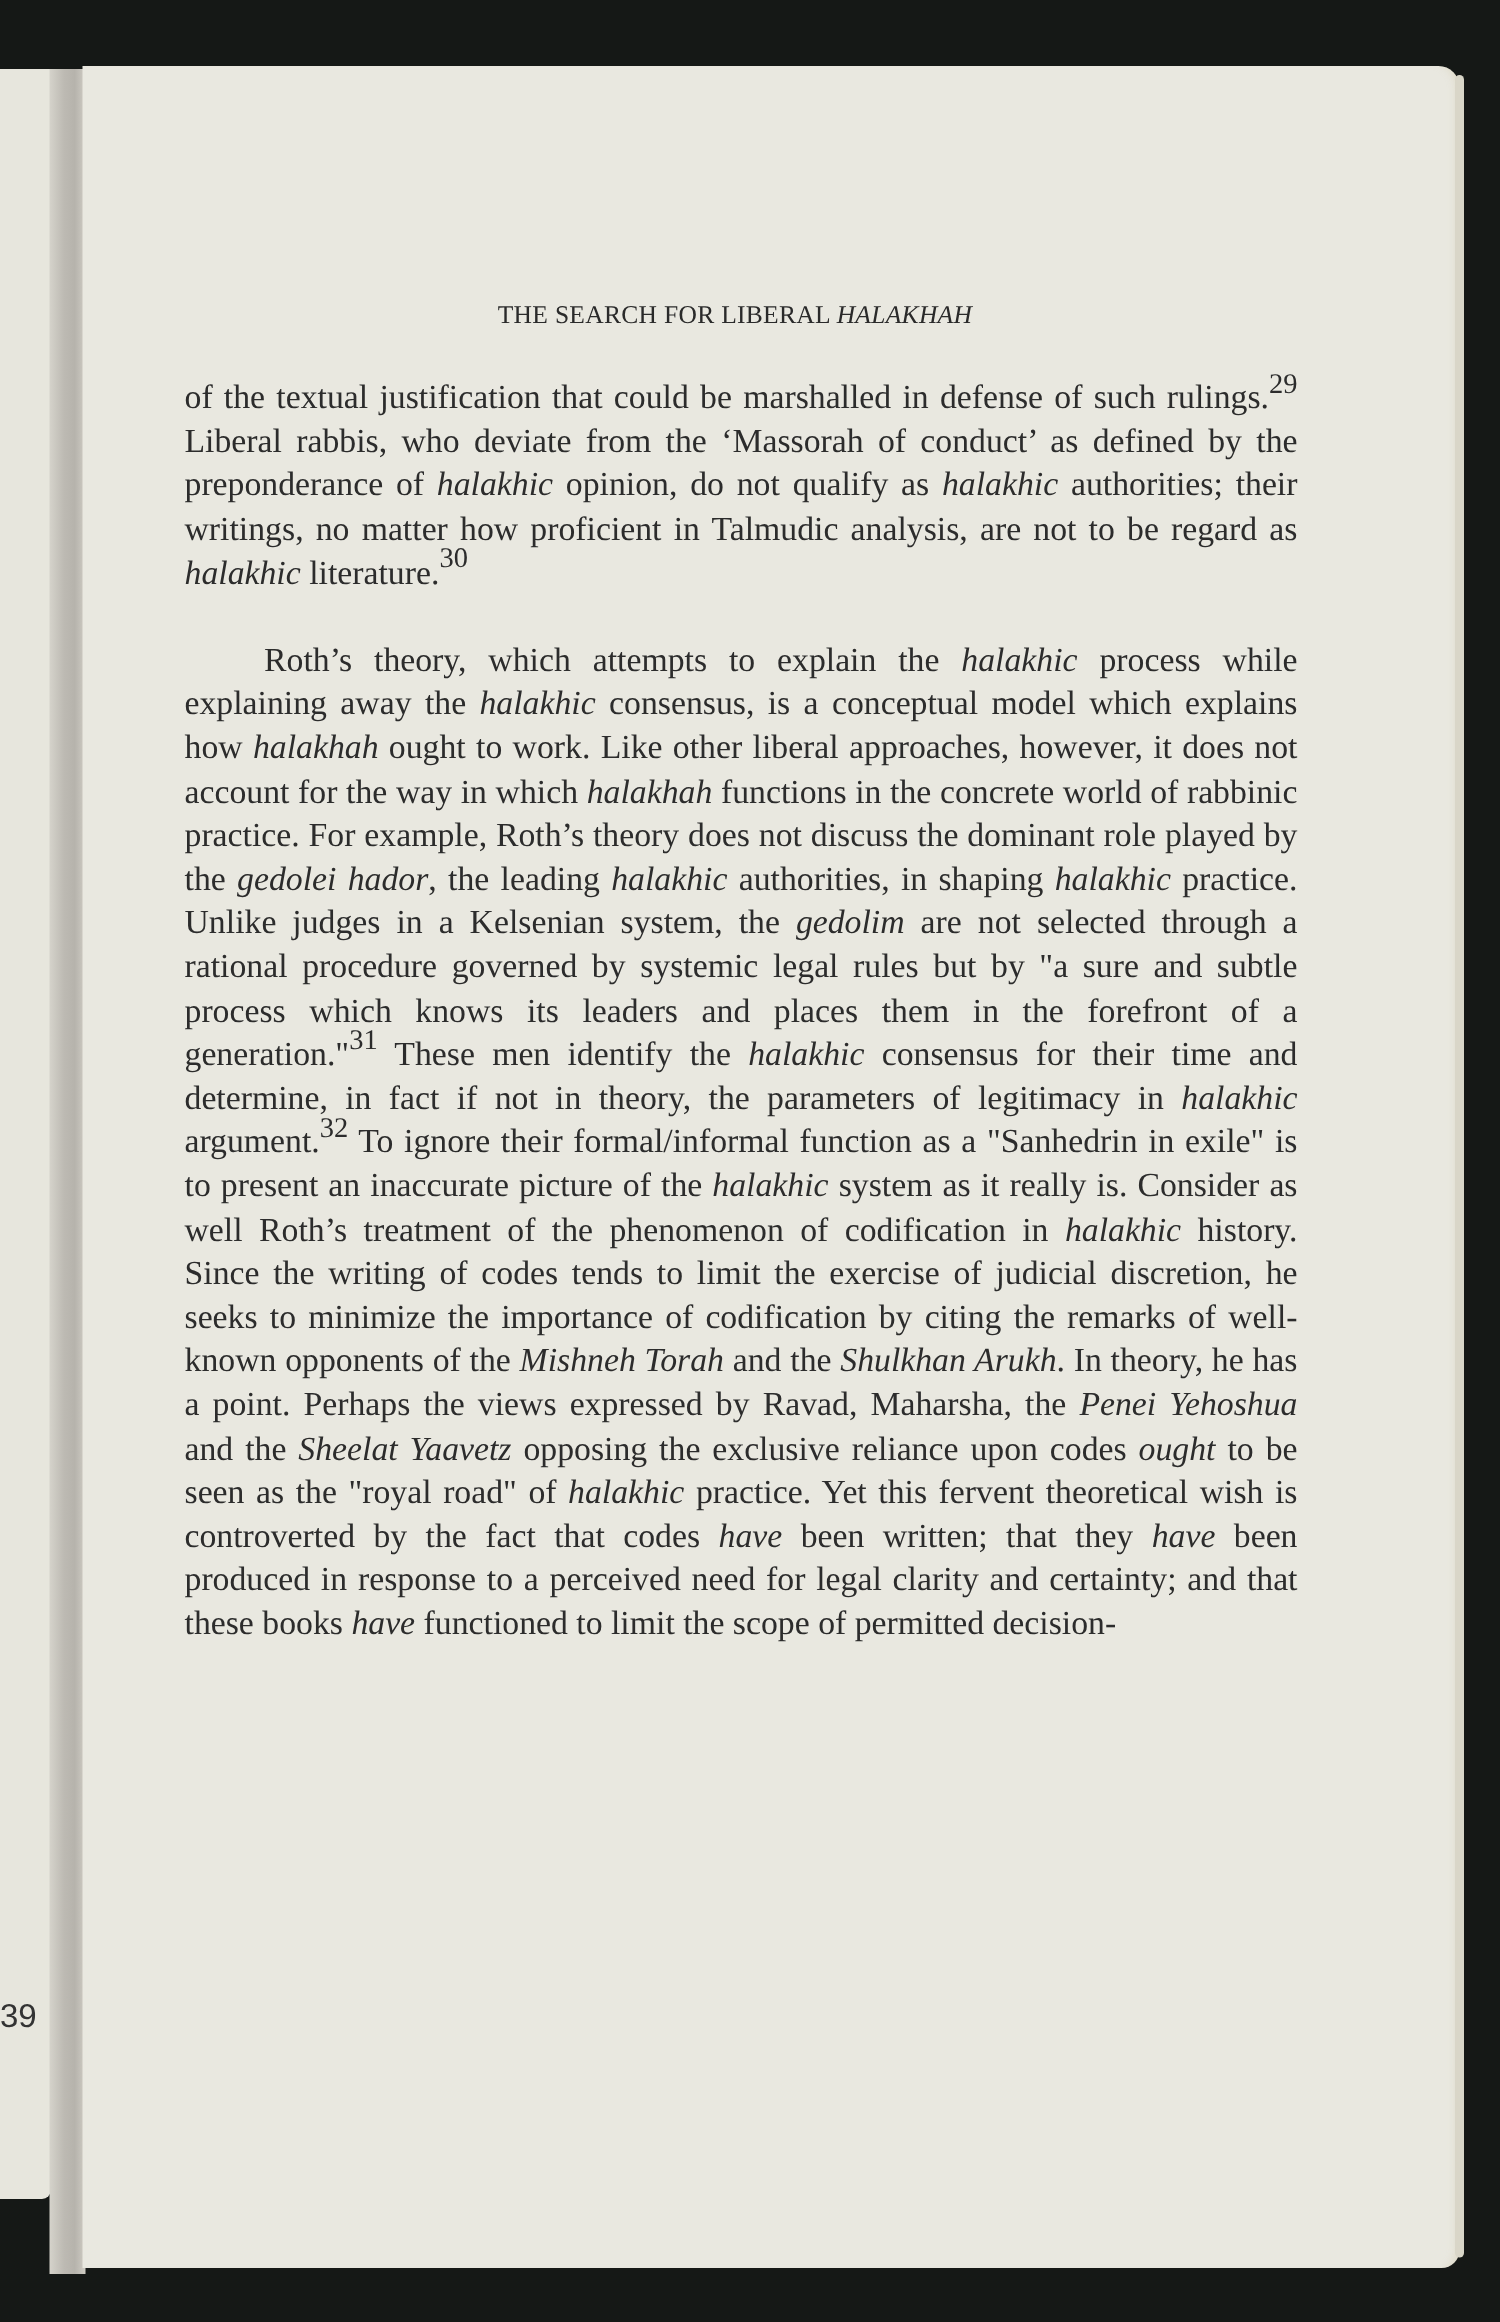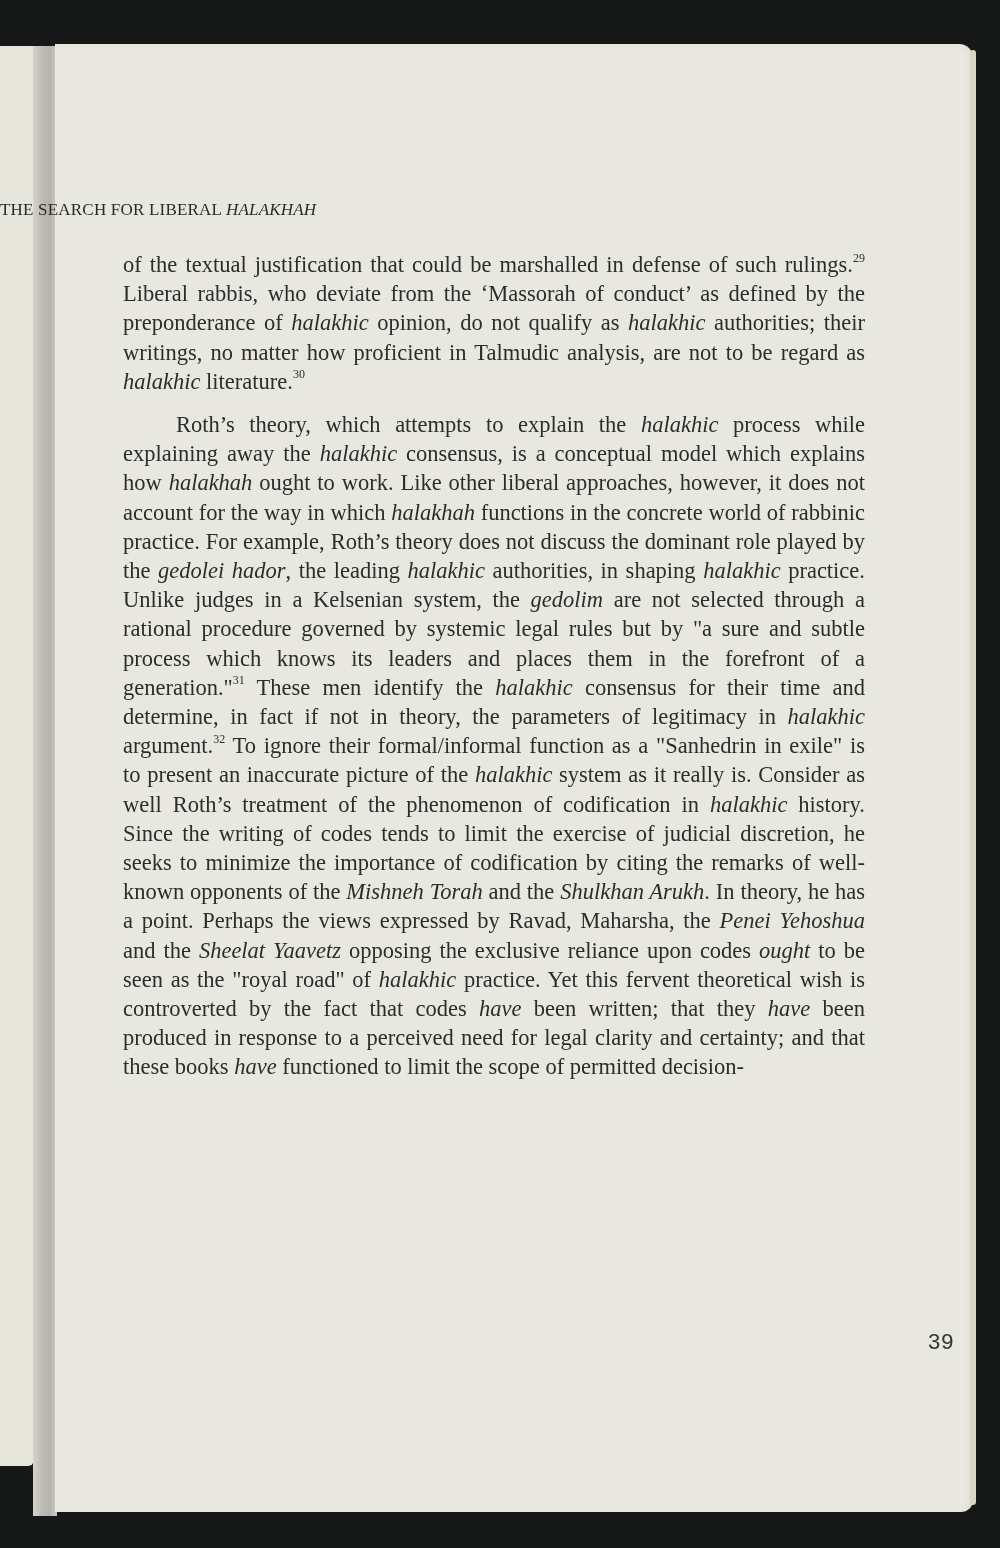--- a/index.html
+++ b/index.html
@@ -49,21 +49,21 @@
       width: 6px;
       height: 1455px;
       background: #d9d6c8;
       border-radius: 3px;
     }
     .running-head {
       position: absolute;
       left: 0;
       top: 200px;
       width: 980px;
-      text-align: left;
+      text-align: center;
       font-size: 17px;
       letter-spacing: 0.2px;
       color: #2a2a2a;
     }
     .running-head em {
       font-style: italic;
     }
     .text-block {
       position: absolute;
       left: 123px;
@@ -71,39 +71,39 @@
       width: 742px;
       font-size: 22.5px;
       line-height: 29.2px;
       color: #2c2c2c;
       text-align: justify;
     }
     .text-block p {
       margin: 0;
     }
     .text-block p + p {
-      margin-top: 14px;
+      margin-top: 29px;
       text-indent: 53px;
     }
     .text-block sup {
-      font-size: 12px;
+      font-size: 19px;
       line-height: 0;
       position: relative;
       top: -2px;
       vertical-align: super;
     }
     .text-block em {
     }
     .page-number {
       position: absolute;
       left: 0;
       top: 1331px;
       width: 954px;
-      text-align: right;
-      font-family: Liberation Mono, monospace;
+      text-align: left;
+      font-family: Liberation Sans, sans-serif;
       font-size: 22px;
       color: #333;
     }
   </style>
 </head>
 <body>
 
 <div class="left-page"></div>
 <div class="gutter"></div>
 <div class="page"></div>

